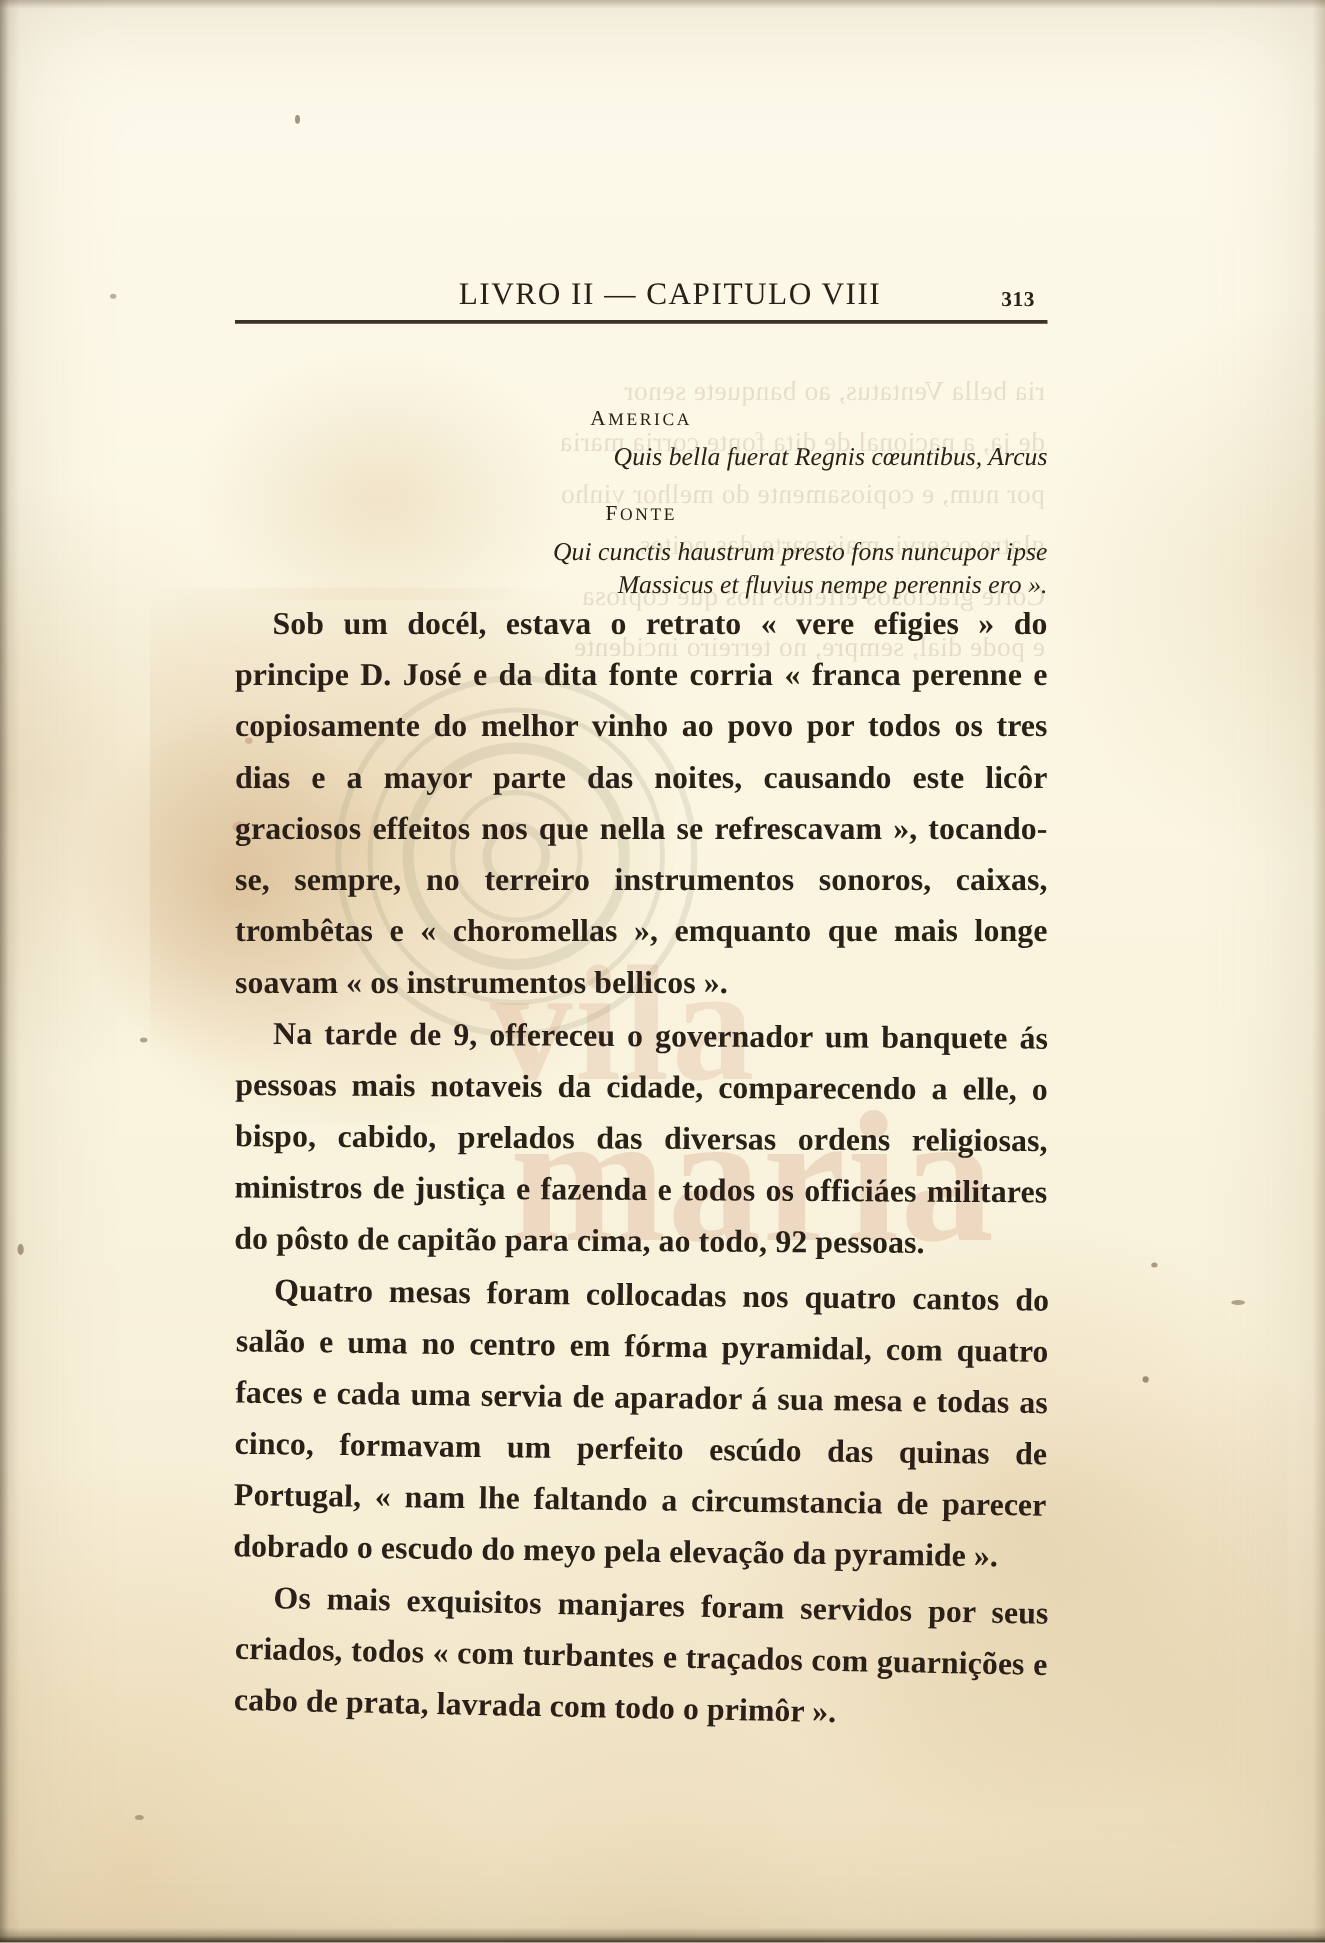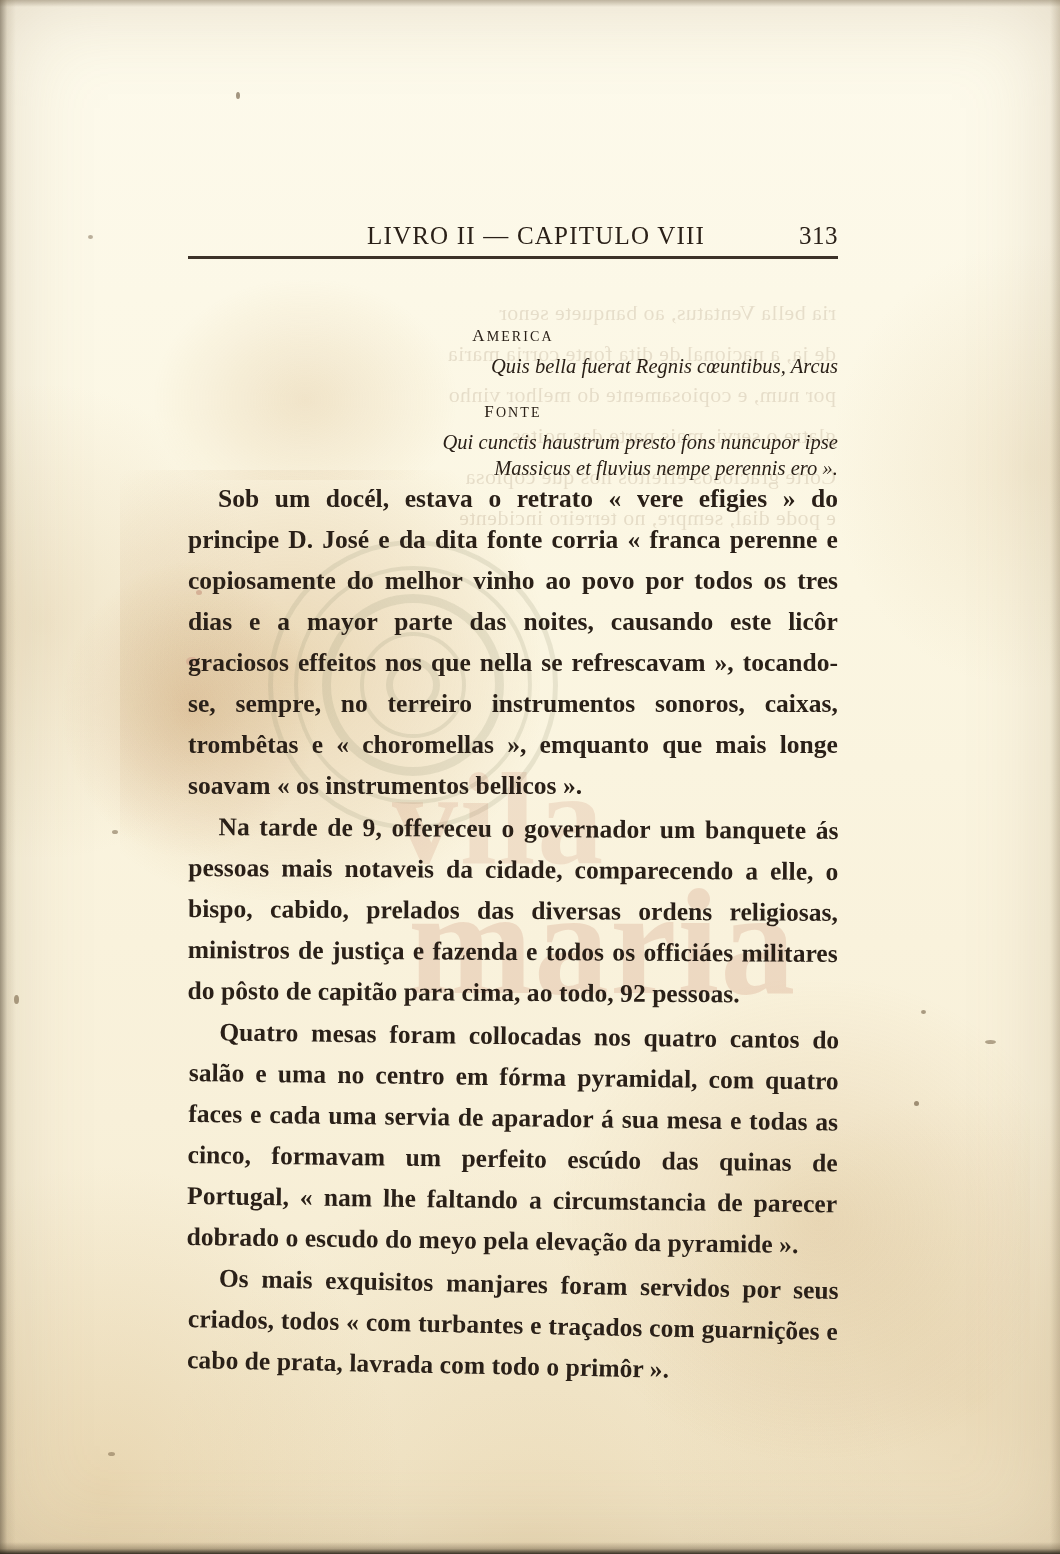--- a/index.html
+++ b/index.html
@@ -171,24 +171,24 @@
     justify-content: center;
   }
   .running-head .rh-title {
     font-size: 25px;
     letter-spacing: 1.2px;
     white-space: nowrap;
     margin-left: 46px;
   }
   .running-head .rh-folio {
     position: absolute;
-    right: 0;
+    right: 10px;
     bottom: 0;
-    font-size: 25px;
-    font-weight: normal;
+    font-size: 17px;
+    font-weight: bold;
     letter-spacing: 0.5px;
   }
 
   .head-rule {
     position: absolute;
     top: 256px;
     left: 0;
     width: 650px;
     height: 3px;
     background: #2b2118;

